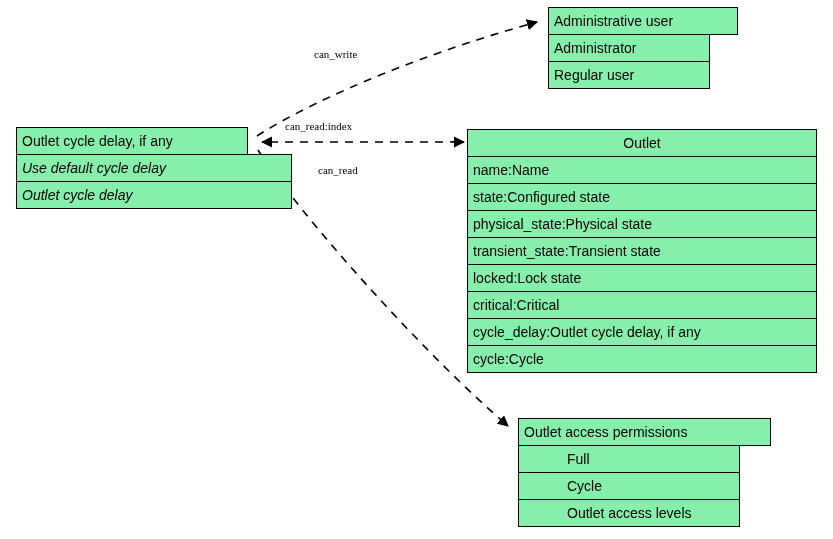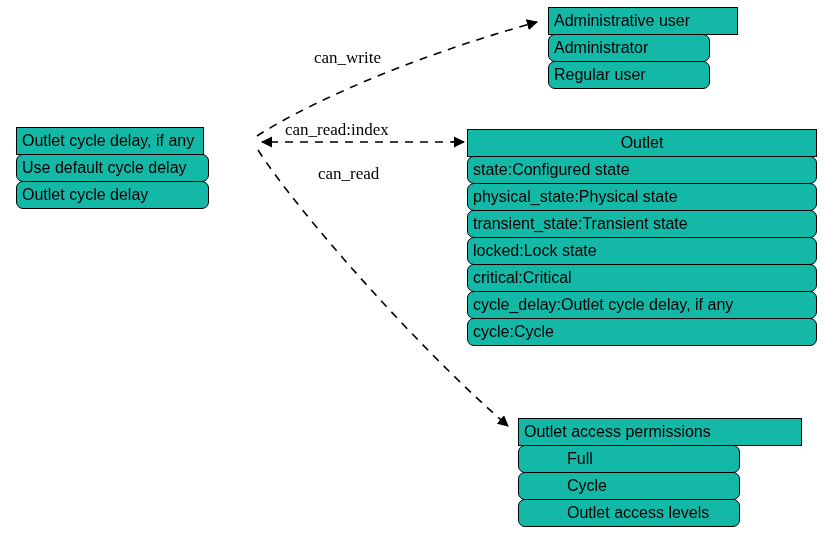--- a/index.html
+++ b/index.html
@@ -34,69 +34,68 @@
 
   
   .node {
     position: absolute;
     box-sizing: border-box;
   }
   .node-header,
   .node-row {
     box-sizing: border-box;
     border: 1px solid #000000;
-    background: #14b8a6;
+    background: #86efac;
     font-family: "Liberation Sans", sans-serif;
-    font-size: 16px;
+    font-size: 14px;
     line-height: 1;
     height: 28px;
     display: flex;
     align-items: center;
     white-space: nowrap;
     overflow: hidden;
   }
   .node-row {
     margin-top: -1px;
-    border-radius: 7px;
   }
   .node-header {
     position: relative;
     z-index: 2;
   }
   .align-left {
     justify-content: flex-start;
     padding-left: 5px;
   }
   .align-center {
     justify-content: center;
     padding: 0 12px;
   }
 
   
   #node-cycle-delay { left: 16px;  top: 127px; }
-  #node-cycle-delay .node-header { width: 188px; }
-  #node-cycle-delay .node-row    { width: 193px; }
+  #node-cycle-delay .node-header { width: 232px; }
+  #node-cycle-delay .node-row    { width: 276px; font-style: italic; }
 
   #node-admin-user { left: 548px; top: 7px; }
   #node-admin-user .node-header { width: 190px; }
   #node-admin-user .node-row    { width: 162px; }
 
   #node-outlet { left: 467px; top: 129px; }
   #node-outlet .node-header { width: 350px; }
   #node-outlet .node-row    { width: 350px; }
 
   #node-access-perm { left: 518px; top: 418px; }
-  #node-access-perm .node-header { width: 284px; }
+  #node-access-perm .node-header { width: 253px; }
   #node-access-perm .node-row    { width: 222px; padding-left: 48px; }
 
   
   .edge-label {
     position: absolute;
     font-family: "Liberation Serif", serif;
-    font-size: 17px;
+    font-size: 11px;
     line-height: 1;
     color: #000000;
     white-space: nowrap;
   }
   #label-can-write       { left: 314px; top: 49px;  }
   #label-can-read-index  { left: 285px; top: 121px; }
   #label-can-read        { left: 318px; top: 165px; }
 </style>
 </head>
 <body>
@@ -133,20 +132,21 @@
   </div>
 
   <div class="node" id="node-admin-user">
     <div class="node-header align-left">Administrative user</div>
     <div class="node-row align-left">Administrator</div>
     <div class="node-row align-left">Regular user</div>
   </div>
 
   <div class="node" id="node-outlet">
     <div class="node-header align-center">Outlet</div>
+    <div class="node-row align-left">name:Name</div>
     <div class="node-row align-left">state:Configured state</div>
     <div class="node-row align-left">physical_state:Physical state</div>
     <div class="node-row align-left">transient_state:Transient state</div>
     <div class="node-row align-left">locked:Lock state</div>
     <div class="node-row align-left">critical:Critical</div>
     <div class="node-row align-left">cycle_delay:Outlet cycle delay, if any</div>
     <div class="node-row align-left">cycle:Cycle</div>
   </div>
 
   <div class="node" id="node-access-perm">

